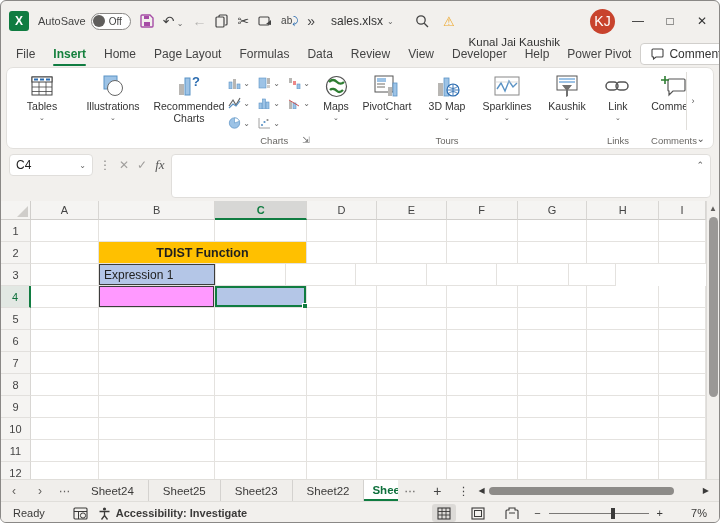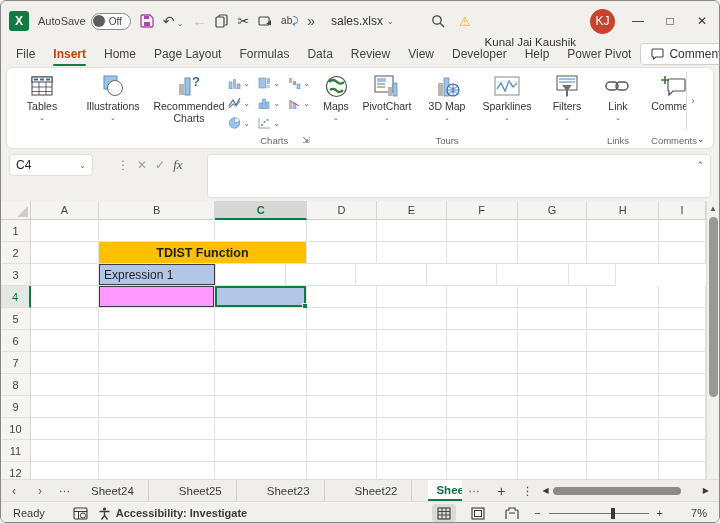--- a/index.html
+++ b/index.html
@@ -21,26 +21,26 @@
   .qat-ic { font-size:14px; color:#444; line-height:1; cursor:default; }
   .save-ic { color:#a64ca6; }
   .caret { font-size:8px; color:#666; }
   .dis { color:#b5b3b0; }
   .doc-title { position:absolute; left:330px; top:0; height:40px; display:flex; align-items:center;
     gap:4px; font-size:12px; color:#333; }
   .tb-right { margin-left:auto; display:flex; align-items:center; gap:14px; }
   .warn { color:#eda72c; font-size:13px; }
   .user-name { font-size:11.5px; color:#333;margin-top:42px; }
   .avatar { width:25px; height:25px; border-radius:50%; background:var(--avatar,#c8432d); color:#fff;
-    font-size:12px; display:flex; align-items:center; justify-content:center; }
+    font-size:14px; display:flex; align-items:center; justify-content:center;margin-left:16px; }
   .winbtn { font-size:12px; color:#333; width:18px; text-align:center; }
   
   .tabrow { height:26px; display:flex; align-items:center; padding:0 6px; }
   .rtab { font-size:12px; color:#444; padding:4px 9px; position:relative; white-space:nowrap; }
-  .rtab.active { font-weight:bold; color:#c2410c; }
+  .rtab.active { font-weight:bold; color:#15803d; }
   .rtab.active::after { content:""; position:absolute; left:9px; right:9px; bottom:-1px;
     height:2.5px; background:var(--accent,#107c41); border-radius:2px; }
   .tabrow-right { margin-left:auto; display:flex; align-items:center; gap:6px; }
   .comments-btn { display:flex; align-items:center; gap:5px; background:#fff; border:1px solid #d1cfcc;
     border-radius:4px; padding:3px 10px; font-size:12px; color:#333; }
   
   .ribbon { height:82px; margin:0 5px; background:#fff; border:1px solid #e2e0dd; border-radius:7px;
     display:flex; align-items:stretch; padding:3px 2px 1px 2px; position:relative; overflow:hidden; }
   .rgroup { display:flex; flex-direction:column; align-items:center; padding:0 3px; }
   .rgroup-body { flex:1; display:flex; align-items:flex-start; }
@@ -50,21 +50,21 @@
   .bigbtn .lbl { font-size:10.5px; color:#333; text-align:center; line-height:1.15; }
   .bigbtn .caret { font-size:7px; color:#555; }
   .icon24 { width:26px; height:24px; display:flex; align-items:center; justify-content:center; }
   .minigrid { display:grid; grid-template-columns:repeat(3,30px); grid-auto-rows:20px; padding-top:2px; }
   .minibtn { display:flex; align-items:center; gap:2px; justify-content:center; }
   .launcher { font-size:9px; color:#666; }
   .rib-scroll { position:absolute; right:14px; top:4px; bottom:18px; width:13px; border-left:1px solid #e0deda;
     display:flex; align-items:center; justify-content:center; font-size:9px; color:#555; background:#fff; }
   .rib-collapse { position:absolute; right:8px; bottom:4px; font-size:10px; color:#555; }
   
-  .fbar { height:52px; display:flex; align-items:flex-start; padding:5px 8px 0 8px; gap:24px; }
+  .fbar { height:52px; display:flex; align-items:flex-start; padding:5px 8px 0 8px; gap:6px; }
   .namebox { width:84px; height:22px; background:#fff; border:1px solid #e0dedb; border-radius:4px;
     display:flex; align-items:center; font-size:12px; padding:0 6px; color:#222; }
   .namebox .caret { margin-left:auto; }
   .fbtns { display:flex; align-items:center; gap:8px; height:22px; font-size:12px; color:#a19f9d; }
   .fx { font-style:italic; font-family:"Liberation Serif", serif; color:#555; font-size:13px; }
   .formula-input { flex:1; height:44px; background:#fff; border:1px solid #e0dedb; border-radius:4px;
     position:relative; font-size:12px; padding:3px 20px 0 6px; color:#222; }
   .fcollapse { position:absolute; right:6px; top:5px; font-size:9px; color:#555; }
   
   .grid { height:278px; background:#fff; position:relative; overflow:hidden; display:flex; }
@@ -404,21 +404,21 @@
     <div class="rgroup">
       <div class="rgroup-body">
         <div class="bigbtn" style="width:46px">
           <div class="icon24">
             <svg width="24" height="23" viewBox="0 0 24 23">
                 <rect x="2" y="1" width="20" height="14" fill="#fff" stroke="#555"></rect>
                 <path d="M4 4h16M4 7h16" stroke="#9dc3e6" stroke-width="2"></path>
                 <path d="M7 10h10l-4 5v6l-2 1v-7z" fill="#707070"></path>
               </svg>
           </div>
-          <span class="lbl">Filters</span>
+          <span class="lbl">Kaushik</span>
           <span class="caret">⌄</span>
         </div>
       </div>
       <div class="rgroup-label"></div>
     </div>
     <div class="rdivider"></div>
 
     <div class="rgroup">
       <div class="rgroup-body">
         <div class="bigbtn" style="width:40px">
@@ -650,21 +650,21 @@
     <div class="vscroll">
       <div class="vs-arrow">▲</div>
       <div class="vs-thumb"></div>
     </div>
   </div>
 
   <div class="sheetbar">
     <div class="sb-nav">‹</div>
     <div class="sb-nav">›</div>
     <div class="sb-dots">⋯</div>
-    <div id="sheettabs" style="display:flex;height:100%;gap:16px;">
+    <div id="sheettabs" style="display:flex;height:100%;">
         <div class="stab">Sheet24</div>
         <div class="stab">Sheet25</div>
         <div class="stab">Sheet23</div>
         <div class="stab">Sheet22</div>
         <div class="stab active">Shee</div>
       </div>
     <div class="sb-dots">⋯</div>
     <div class="sb-plus">+</div>
     <div class="sb-vdots">⋮</div>
     <div class="hscroll">

